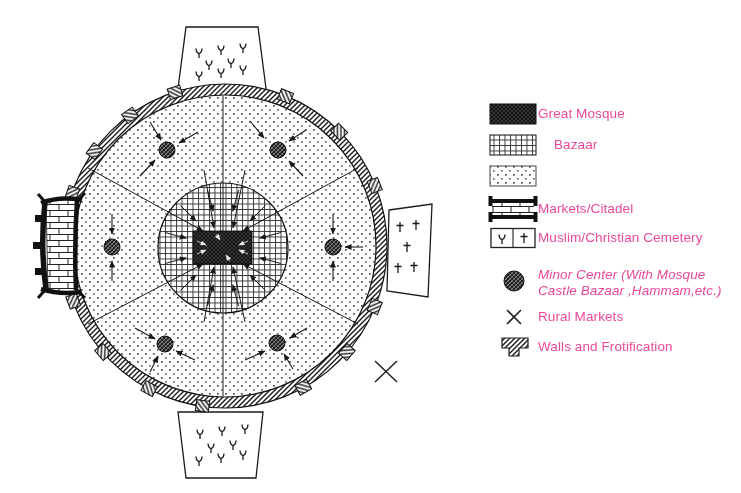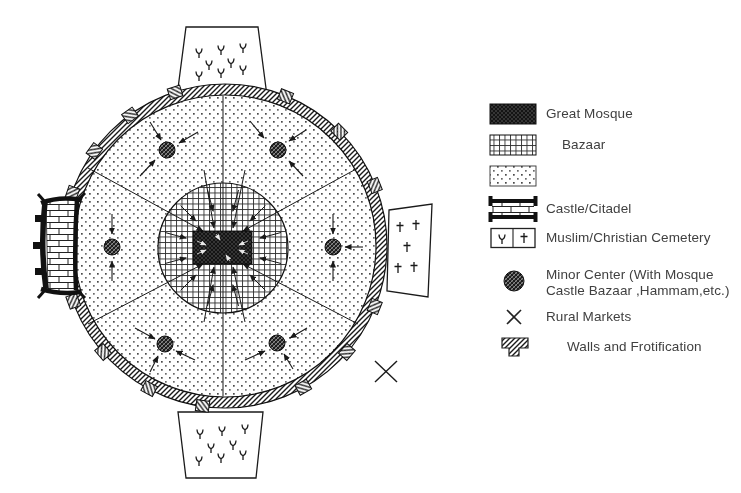--- a/index.html
+++ b/index.html
@@ -1,21 +1,21 @@
 <!DOCTYPE html>
 <html><head>
 <meta charset="utf-8">
 <style>
   html,body{margin:0;padding:0;background:#ffffff;}
   body{width:741px;height:493px;position:relative;overflow:hidden;
        font-family:"Liberation Sans","DejaVu Sans",sans-serif;color:#1c1c1c;}
   #map-svg{position:absolute;left:0;top:0;}
   .legend-row{position:absolute;display:flex;align-items:center;}
   .legend-row .icon{width:50px;flex:0 0 50px;display:flex;justify-content:flex-start;}
-  .legend-label{margin-left:8px;font-size:13.5px;letter-spacing:0.1px;color:#404040;white-space:nowrap;}
+  .legend-label{font-size:13.5px;letter-spacing:0.1px;color:#ec4899;white-space:nowrap;}
   .legend-label.two-line span{display:block;line-height:16px;}
 </style>
 </head>
 <body>
 
 <svg id="map-svg" width="741" height="493" viewBox="0 0 741 493">
   <defs>
     <marker id="arr" markerUnits="userSpaceOnUse" markerWidth="8" markerHeight="7" refX="6.5" refY="3" orient="auto">
         <path d="M0,0 L7,3 L0,6 Z" fill="#1a1a1a"></path>
       </marker>
@@ -239,58 +239,58 @@
         <svg width="50" height="30">
       <rect x="4" y="7" width="42" height="16" fill="url(#pat-brick)"></rect>
       <line x1="1" y1="7" x2="49" y2="7" stroke="#111" stroke-width="4"></line>
       <line x1="1" y1="23" x2="49" y2="23" stroke="#111" stroke-width="4"></line>
       <line x1="2.5" y1="2" x2="2.5" y2="12" stroke="#111" stroke-width="4"></line>
       <line x1="47.5" y1="2" x2="47.5" y2="12" stroke="#111" stroke-width="4"></line>
       <line x1="2.5" y1="18" x2="2.5" y2="28" stroke="#111" stroke-width="4"></line>
       <line x1="47.5" y1="18" x2="47.5" y2="28" stroke="#111" stroke-width="4"></line>
         </svg>
       </span>
-    <span class="legend-label" style="line-height:30px;">Castle/Citadel</span>
+    <span class="legend-label" style="line-height:30px;">Markets/Citadel</span>
   </div>
 
   <div class="legend-row" style="left:488px;top:227px;">
     <span class="icon">
         <svg width="50" height="22">
       <rect x="3" y="1.5" width="44" height="19" fill="#fff" stroke="#222" stroke-width="1.3"></rect>
       <line x1="25" y1="1.5" x2="25" y2="20.5" stroke="#222" stroke-width="1.1"></line>
       <use href="#ysym" x="14" y="12"></use>
       <use href="#crosssym" x="36" y="11"></use>
         </svg>
       </span>
     <span class="legend-label" style="line-height:22px;text-align:right;">Muslim/Christian Cemetery</span>
   </div>
 
   <div class="legend-row" style="left:488px;top:265px;align-items:flex-start;">
     <span class="icon">
         <svg width="50" height="30">
       <circle cx="26" cy="16" r="10" fill="url(#pat-weave)" stroke="#111" stroke-width="1"></circle>
         </svg>
       </span>
-    <span class="legend-label two-line" style="margin-top:2px;">
+    <span class="legend-label two-line" style="margin-top:2px;font-style:italic;">
       <span>Minor Center (With Mosque</span>
       <span>Castle Bazaar ,Hammam,etc.)</span>
     </span>
   </div>
 
   <div class="legend-row" style="left:488px;top:306px;">
     <span class="icon">
         <svg width="50" height="22">
       <line x1="19" y1="4" x2="33" y2="18" stroke="#222" stroke-width="1.6"></line>
       <line x1="33" y1="4" x2="19" y2="18" stroke="#222" stroke-width="1.6"></line>
         </svg>
       </span>
     <span class="legend-label" style="line-height:22px;">Rural Markets</span>
   </div>
 
-  <div class="legend-row" style="left:488px;top:335px;gap:21px;">
+  <div class="legend-row" style="left:488px;top:335px;">
     <span class="icon">
         <svg width="50" height="24">
       <polygon points="14,3 40,3 40,13 31,13 31,21 21,21 21,13 14,13" fill="url(#pat-wall)" stroke="#222" stroke-width="1.2"></polygon>
         </svg>
       </span>
     <span class="legend-label" style="line-height:24px;">Walls and Frotification</span>
   </div>
 
 </div>
 

